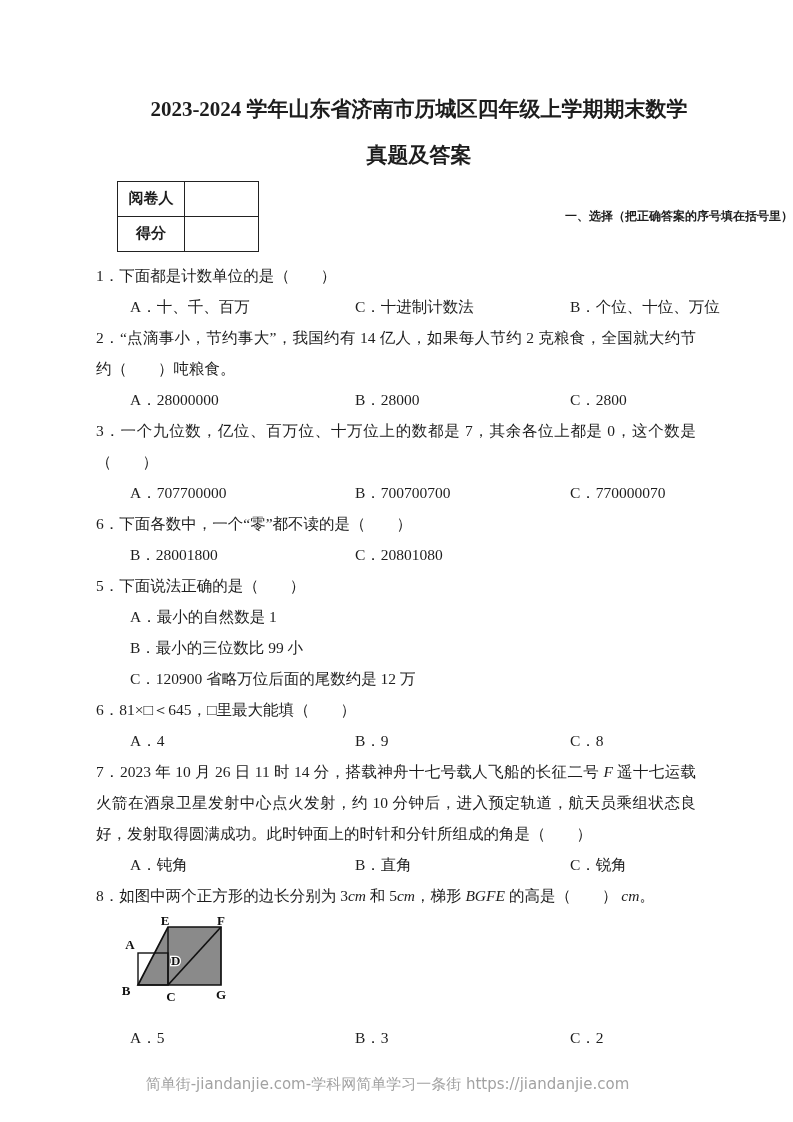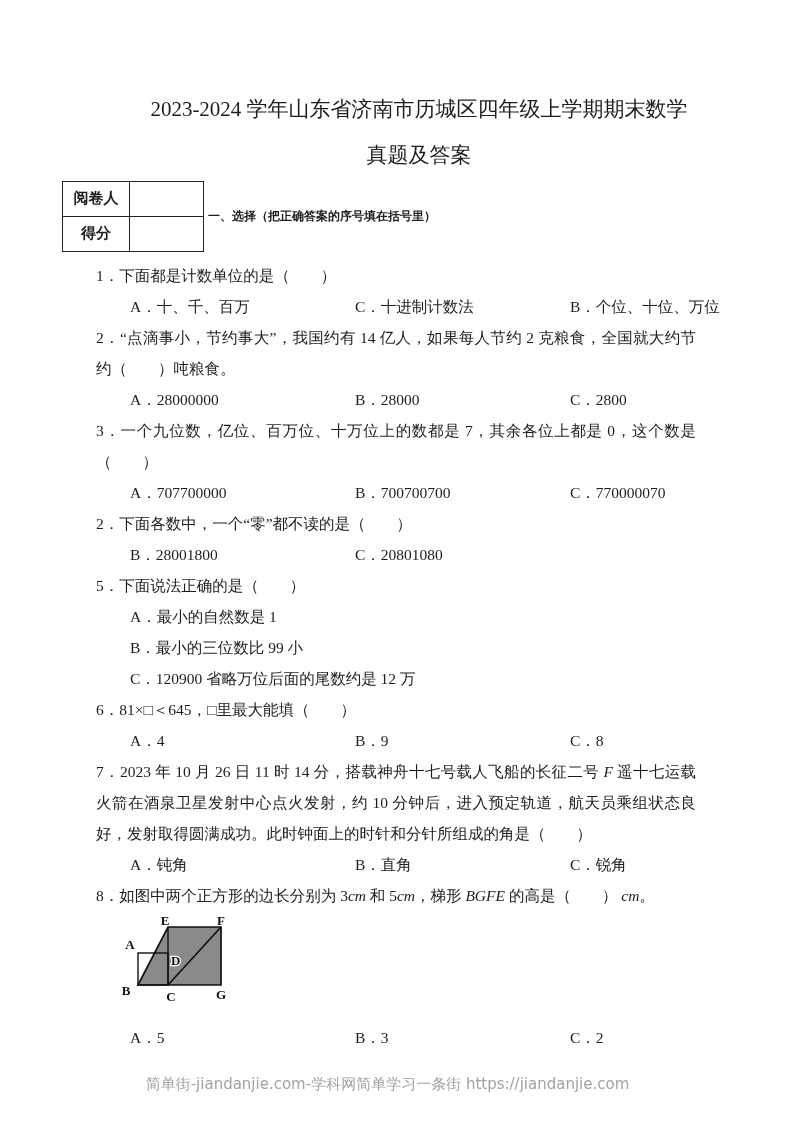--- a/index.html
+++ b/index.html
@@ -1,23 +1,23 @@
 <!DOCTYPE html>
 <html><head>
 <meta charset="utf-8">
 <style>
   html,body{margin:0;padding:0;background:#ffffff;}
   .page{
     width:793px;height:1122px;background:#ffffff;position:relative;
     font-family:"Liberation Serif","DejaVu Serif",serif;color:#1d1d1d;
     overflow:hidden;margin:0 auto;
   }
-  .title{margin:0;padding-top:86px;text-align:center;font-size:21px;font-weight:normal;line-height:46px;padding-left:45px;}
+  .title{margin:0;padding-top:86px;text-align:center;font-size:21px;font-weight:bold;line-height:46px;padding-left:45px;}
   .title .tl{display:block;}
-  .header-row{display:flex;align-items:center;margin-left:62px;height:76px;}
+  .header-row{display:flex;align-items:center;margin-left:117px;height:76px;justify-content:space-between;}
   .grade-table{border-collapse:collapse;}
   .grade-table td{border:1.6px solid #222;padding:0;}
   .grade-table td.lbl{width:66px;height:34px;text-align:center;font-weight:bold;font-size:15px;}
   .grade-table td.val{width:73px;}
   .section-heading{font-weight:bold;font-size:12px;margin-left:4px;white-space:nowrap;}
   .content{padding:6px 97px 0 96px;font-size:15.5px;line-height:31px;text-align:justify;text-justify:inter-character;}
   .stem{margin:0;}
   .options{display:grid;grid-template-columns:225px 215px 1fr;padding-left:34px;text-align:left;}
   .options.stacked{display:block;}
   .options.stacked .opt{display:block;}
@@ -80,21 +80,21 @@
     <div class="question">
       <p class="stem">3．一个九位数，亿位、百万位、十万位上的数都是 7，其余各位上都是 0，这个数是（　　）</p>
       <div class="options">
         <span class="opt">A．707700000</span>
         <span class="opt">B．700700700</span>
         <span class="opt">C．770000070</span>
       </div>
     </div>
 
     <div class="question">
-      <p class="stem">2．下面各数中，一个“零”都不读的是（　　）</p>
+      <p class="stem">6．下面各数中，一个“零”都不读的是（　　）</p>
       <div class="options">
         <span class="opt">B．28001800</span>
         <span class="opt">C．20801080</span>
       </div>
     </div>
 
     <div class="question">
       <p class="stem">5．下面说法正确的是（　　）</p>
       <div class="options stacked">
         <span class="opt">A．最小的自然数是 1</span>

